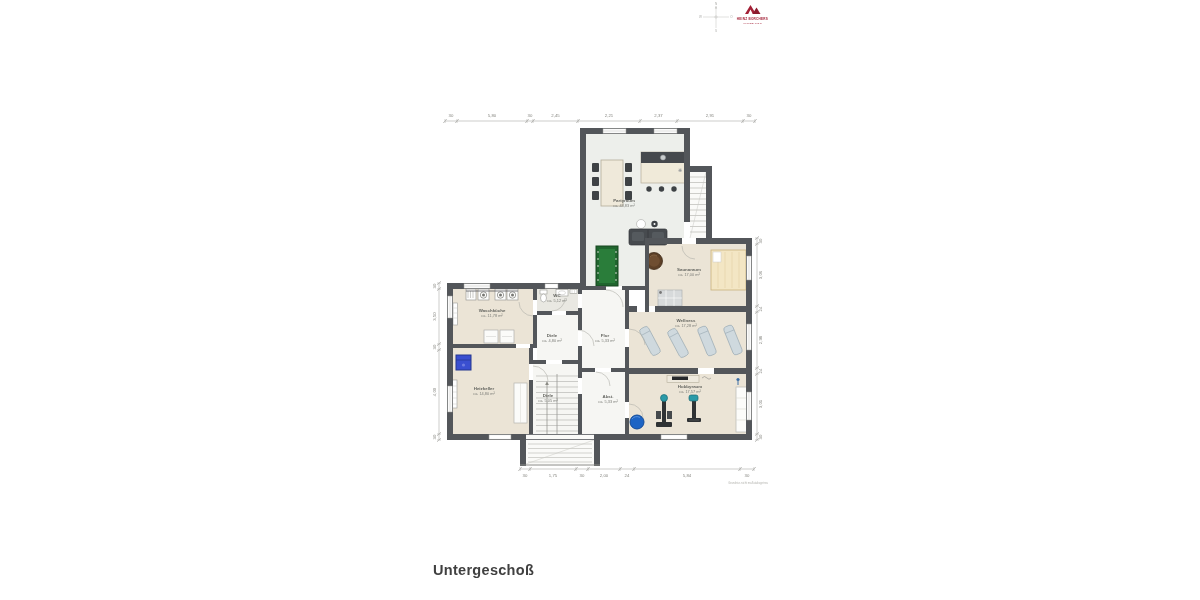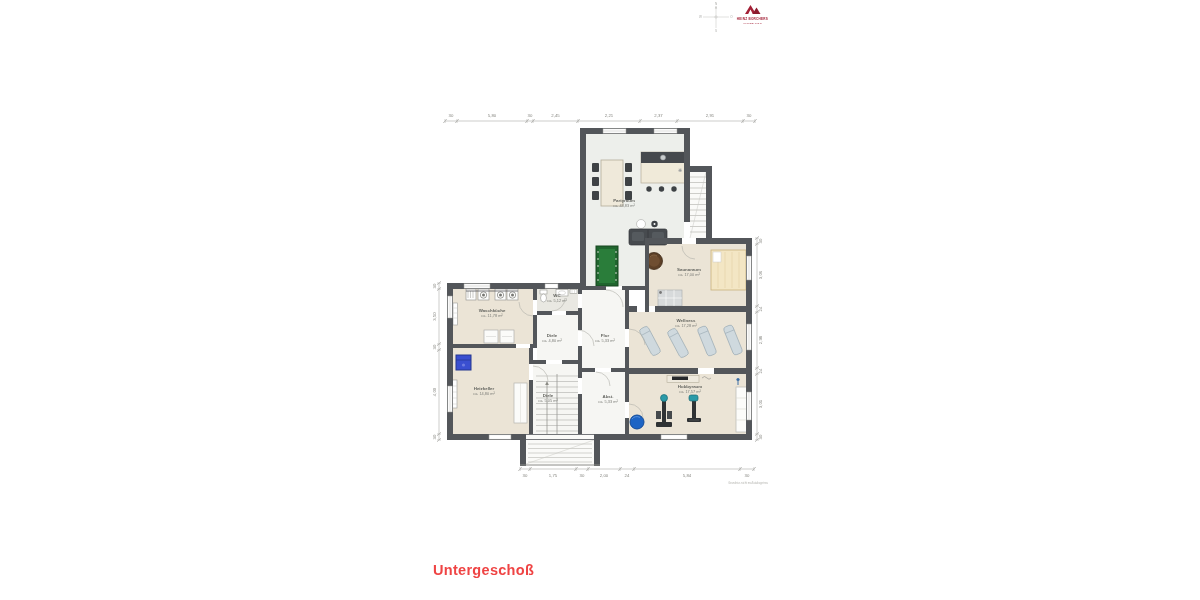--- a/index.html
+++ b/index.html
@@ -1,21 +1,21 @@
 <!DOCTYPE html>
 <html><head>
 <meta charset="utf-8">
 <style>
   html,body{margin:0;padding:0;background:#ffffff;}
   .canvas{position:relative;width:1200px;height:600px;background:#fff;overflow:hidden;
           font-family:"Liberation Sans",sans-serif;}
   .plan-svg{position:absolute;left:430px;top:100px;}
   .brand-svg{position:absolute;left:695px;top:2px;}
   .floor-title{position:absolute;left:433px;top:562px;font-size:14.5px;font-weight:600;
-               color:#ef4444;letter-spacing:.3px;}
+               color:#404040;letter-spacing:.3px;}
   svg text{font-family:"Liberation Sans",sans-serif;}
   .rname{font-size:4.4px;fill:#63645f;font-weight:bold;text-anchor:middle;}
   .rarea{font-size:3.9px;fill:#7c7d78;text-anchor:middle;}
   .dim{font-size:4.3px;fill:#85857f;text-anchor:middle;}
   .caption{font-size:2.8px;fill:#b3b3ae;text-anchor:end;}
   .brandline1{font-size:3.1px;fill:#a32036;font-weight:bold;text-anchor:middle;letter-spacing:.25px;}
   .brandline2{font-size:2.5px;fill:#a32036;text-anchor:middle;letter-spacing:.4px;}
   .compassletter{font-size:3px;fill:#a9a9a6;text-anchor:middle;}
 </style>
 </head>

